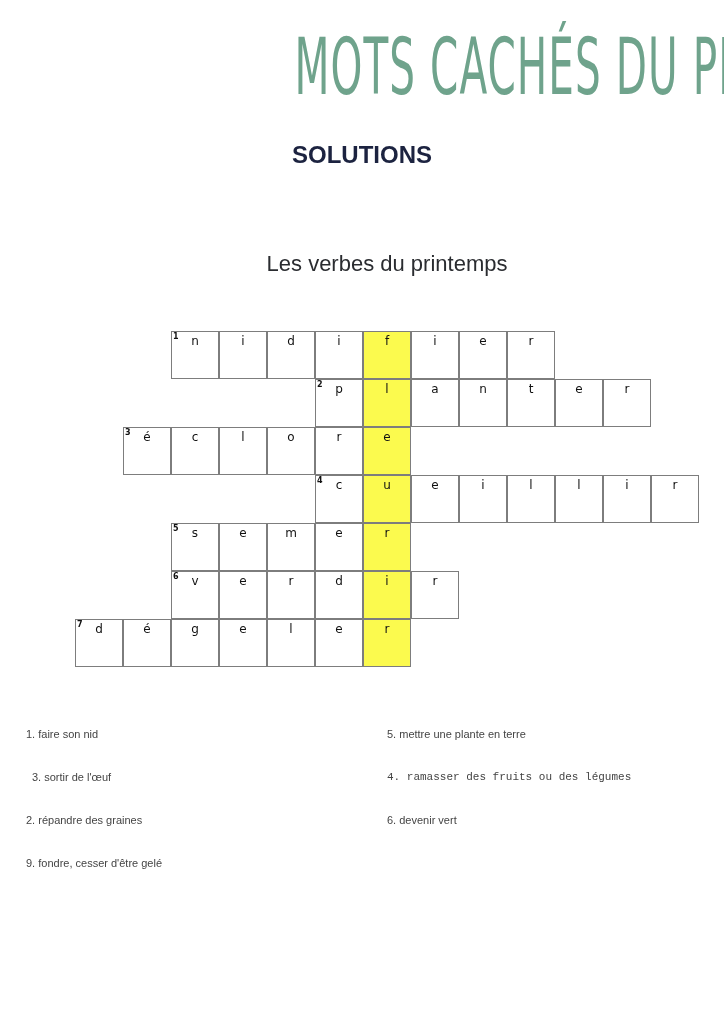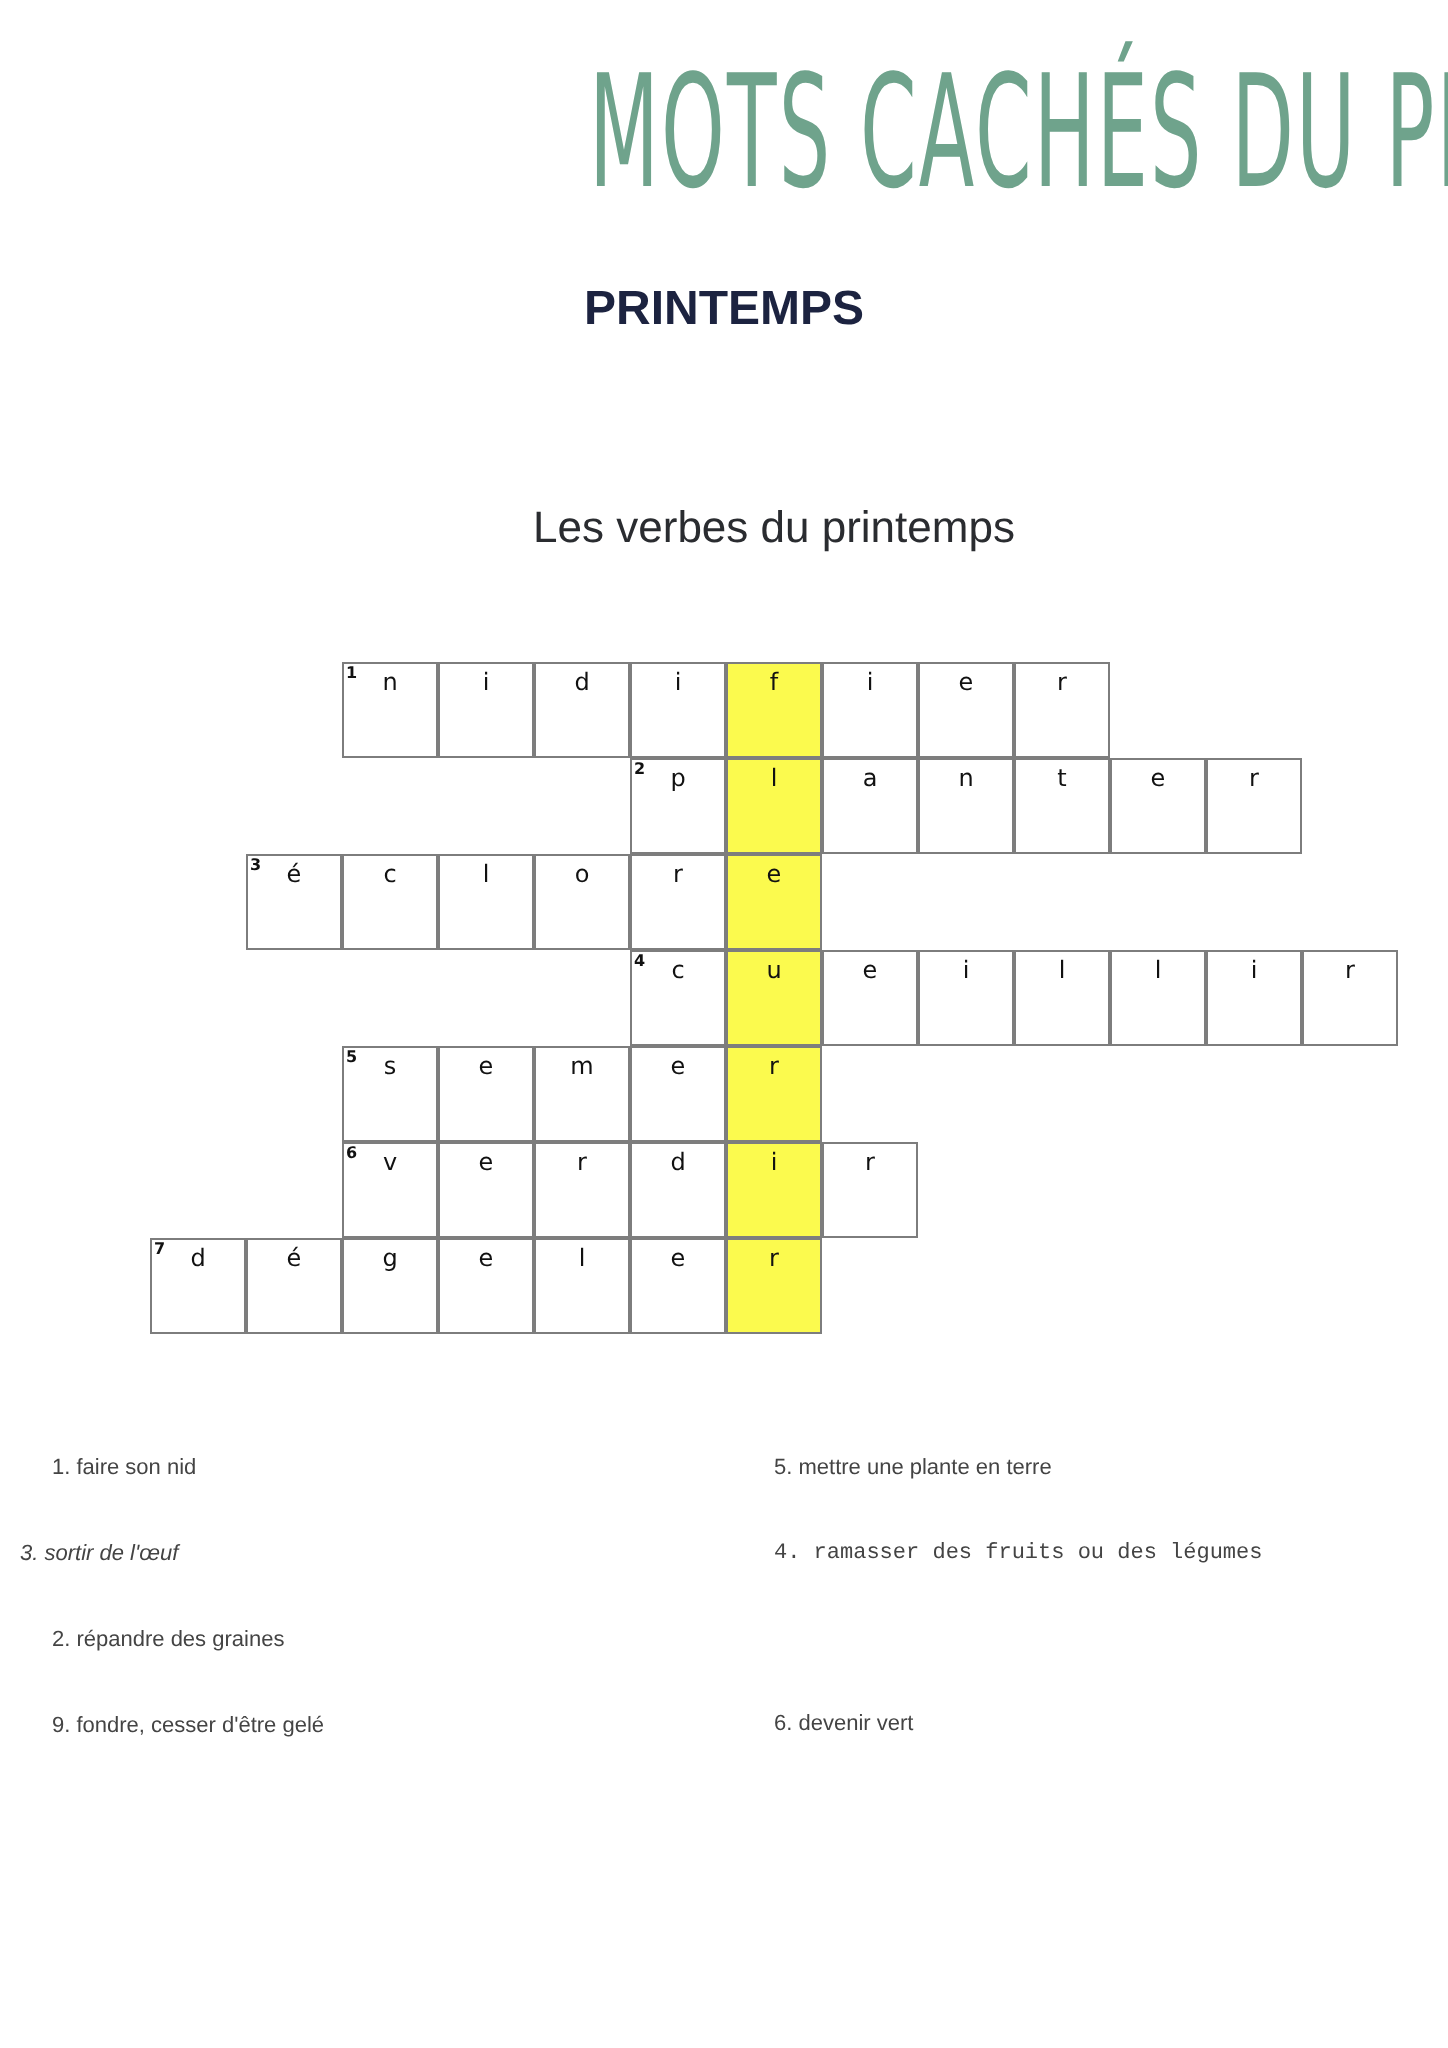--- a/index.html
+++ b/index.html
@@ -28,21 +28,21 @@
   .cell .num { position: absolute; left: 1px; top: 0px; font-size: 8px; font-weight: bold; line-height: 9px; }
   .cell .letter { position: absolute; left: 0; right: 0; top: 2px; text-align: center; line-height: 14px; }
   .clue {
     position: absolute; font-size: 11px; color: #444; line-height: 14px; white-space: nowrap;
   }
 </style>
 </head>
 <body>
 
 <div class="title"><span>MOTS CACHÉS DU PRINTEMPS</span></div>
-<div class="subtitle">PRINTEMPS</div>
+<div class="subtitle">SOLUTIONS</div>
 <div class="section-title">Les verbes du printemps</div>
 
 <div class="grid" id="crossword">
     <div class="cell" style="left: 171px; top: 331px;">
       <span class="num">1</span>
       <span class="letter">n</span>
     </div>
     <div class="cell" style="left: 219px; top: 331px;">
       <span class="letter">i</span>
     </div>
@@ -185,18 +185,18 @@
       <span class="letter">e</span>
     </div>
     <div class="cell hl" style="left: 363px; top: 619px;">
       <span class="letter">r</span>
     </div>
   </div>
 
 <div id="clues">
     <div class="clue" style="left: 26px; top: 727px;">1. faire son nid</div>
     <div class="clue" style="left: 387px; top: 727px;">5. mettre une plante en terre</div>
-    <div class="clue" style="left: 10px; top: 770px; font-style: italic;">3. sortir de l'œuf</div>
+    <div class="clue" style="left: 32px; top: 770px;">3. sortir de l'œuf</div>
     <div class="clue" style="left: 387px; top: 770px; font-family: Liberation Mono, monospace;">4. ramasser des fruits ou des légumes</div>
     <div class="clue" style="left: 26px; top: 813px;">2. répandre des graines</div>
-    <div class="clue" style="left: 387px; top: 855px;">6. devenir vert</div>
+    <div class="clue" style="left: 387px; top: 813px;">6. devenir vert</div>
     <div class="clue" style="left: 26px; top: 856px;">9. fondre, cesser d'être gelé</div>
   </div>
 
 </body></html>

